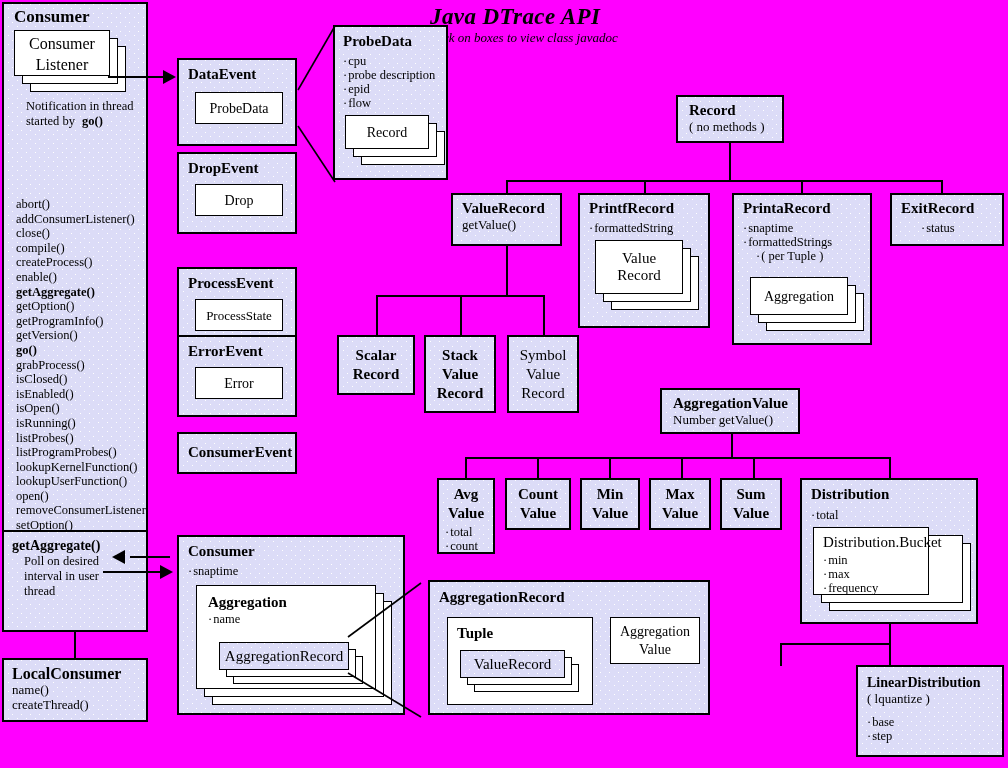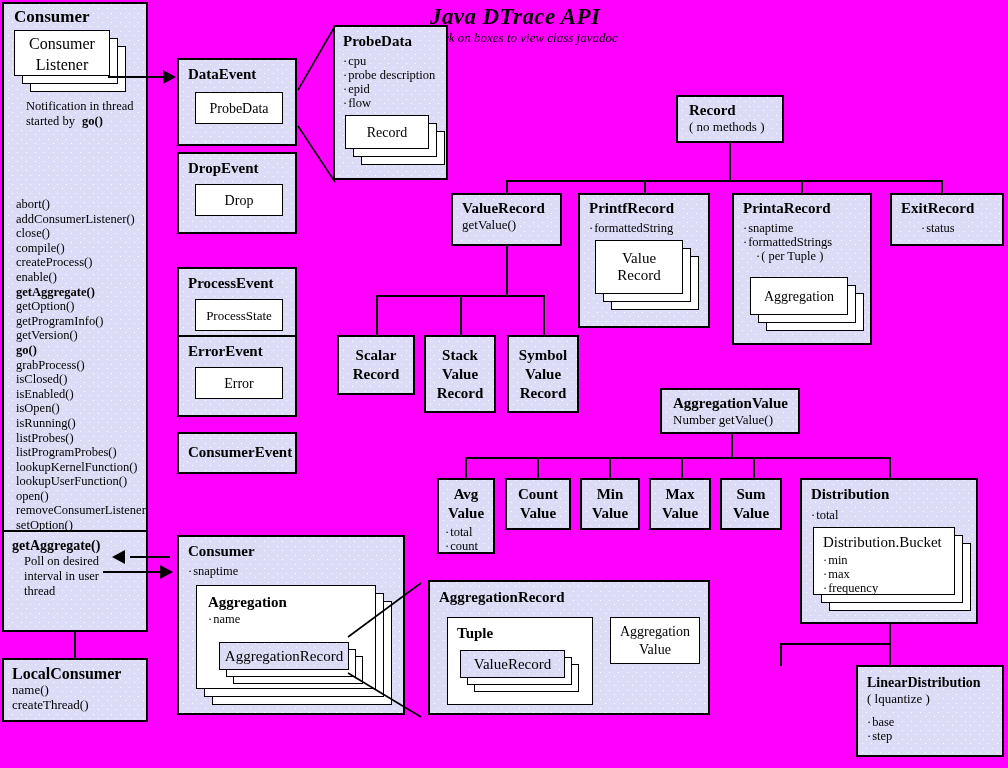--- a/index.html
+++ b/index.html
@@ -296,21 +296,21 @@
     </div>
   </div>
   <div class="box" style="left:424px;top:335px;width:72px;height:78px;">
     <div class="ctr" style="flex-direction:column;font-weight:bold;font-size:15px;line-height:19px;">
       <div>Stack</div>
       <div>Value</div>
       <div>Record</div>
     </div>
   </div>
   <div class="box" style="left:507px;top:335px;width:72px;height:78px;">
-    <div class="ctr" style="flex-direction:column;font-weight:bold;font-size:15px;line-height:19px;">
+    <div class="ctr" style="flex-direction:column;font-weight:normal;font-size:15px;line-height:19px;">
       <div>Symbol</div>
       <div>Value</div>
       <div>Record</div>
     </div>
   </div>
 
   <div class="box" style="left:660px;top:388px;width:140px;height:46px;">
     <div class="title" style="margin:5px 0 0 11px;">AggregationValue</div>
     <div class="sub" style="margin:0 0 0 11px;">Number getValue()</div>
   </div>
@@ -361,21 +361,21 @@
   </div>
 
   <div class="box" style="left:800px;top:478px;width:178px;height:146px;">
     <div class="title" style="margin:6px 0 16px 9px;">Distribution</div>
     <div class="attrs" id="distribution-attrs" style="position:absolute;left:9px;top:28px;">
         <div>total</div>
       </div>
     <div class="stack" style="left:11px;top:47px;width:160px;height:90px;">
       <div class="card" style="left:16px;top:16px;width:142px;height:68px;"></div>
       <div class="card" style="left:8px;top:8px;width:142px;height:68px;"></div>
-      <div class="card" style="left:0px;top:0px;width:142px;height:68px;">
+      <div class="card" style="left:0px;top:0px;width:116px;height:68px;">
         <div style="font-size:15px;line-height:19px;margin:5px 0 0 9px;">Distribution.Bucket</div>
         <div class="attrs" id="bucket-attrs" style="margin:1px 0 0 9px;">
             <div>min</div>
             <div>max</div>
             <div>frequency</div>
           </div>
       </div>
     </div>
   </div>
 

